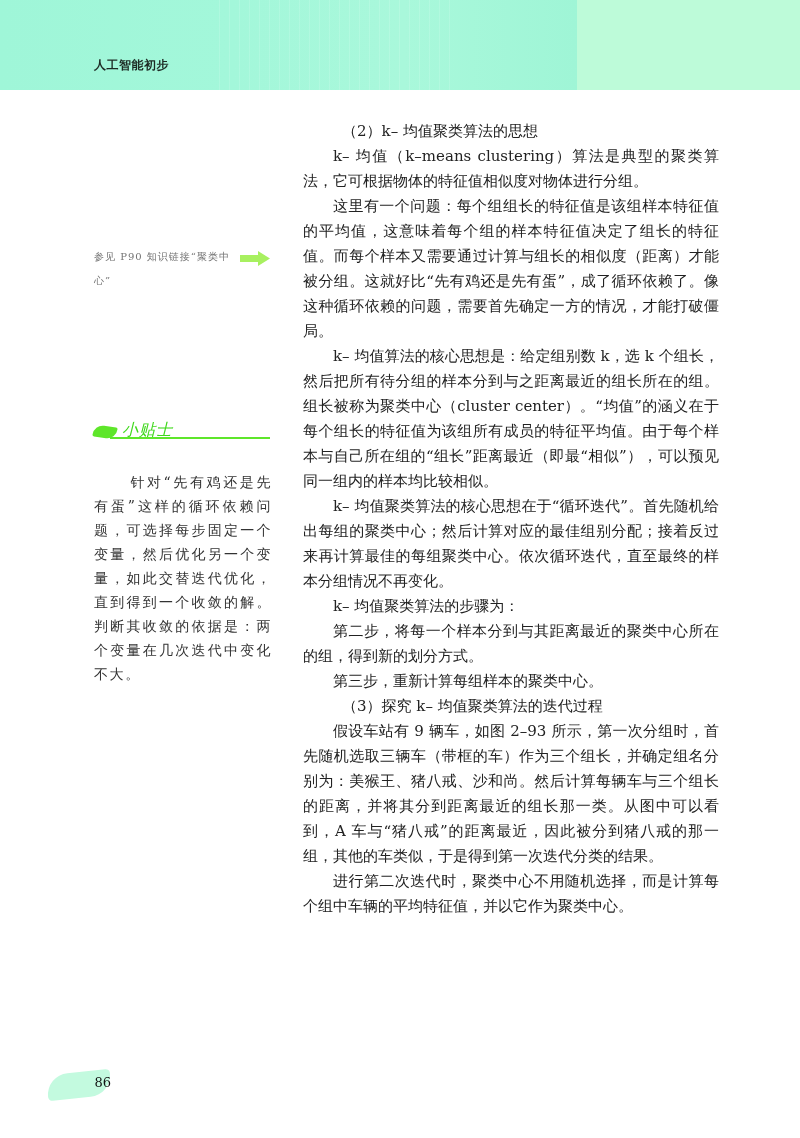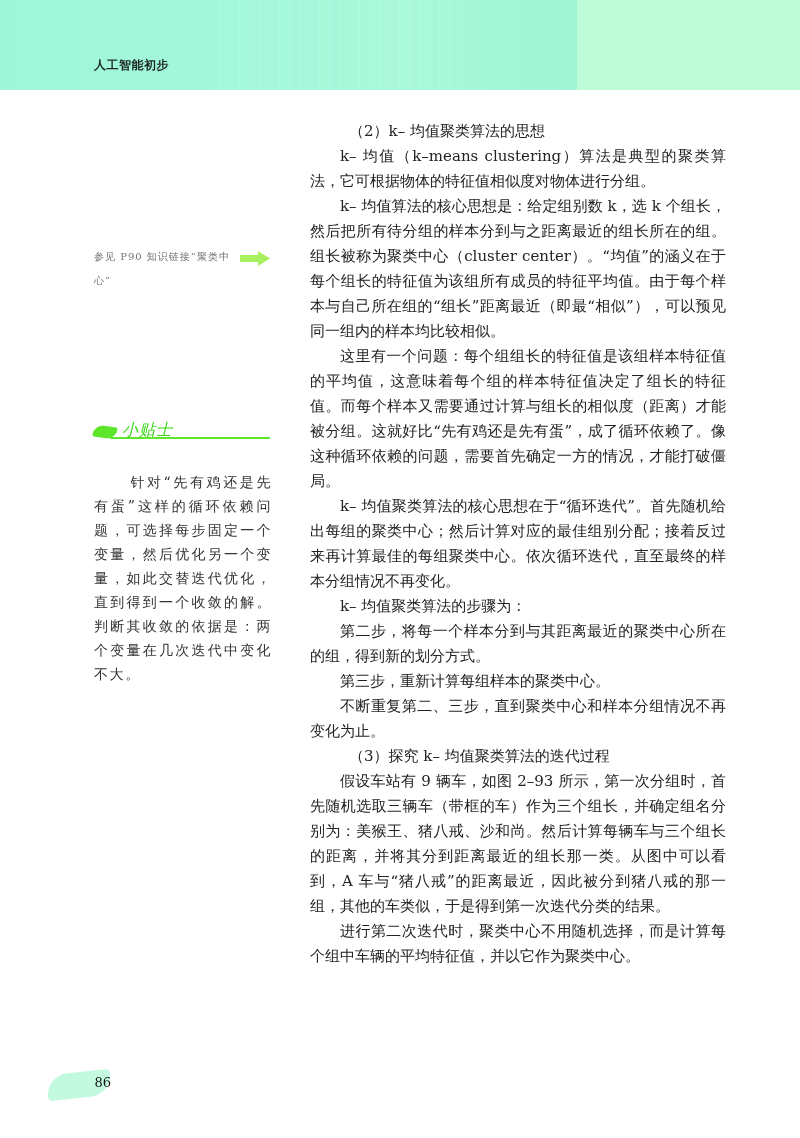--- a/index.html
+++ b/index.html
@@ -8,21 +8,21 @@
 
   .header-band { position: absolute; left: 0; top: 0; width: 800px; height: 90px; background: #bdfbd9; }
   .header-band .left { position: absolute; left: 0; top: 0; width: 577px; height: 90px;
          background: linear-gradient(90deg, #9ff6d8 0%, #a3f7da 40%, #a9f8db 70%, #9ff5d6 100%); }
   .header-band .texture { position: absolute; left: 210px; top: 0; width: 240px; height: 90px;
          background: repeating-linear-gradient(90deg, rgba(255,255,255,0.0) 0 9px, rgba(255,255,255,0.18) 9px 10px);
          opacity: 0.7; }
   .header-title { position: absolute; left: 94px; top: 57px; font-family: "DejaVu Sans", "Liberation Sans", sans-serif;
          font-size: 12px; font-weight: bold; color: #1d2a24; letter-spacing: 0.5px; }
 
-  .main { position: absolute; left: 303px; top: 119px; width: 416px; margin-left: 7px; }
+  .main { position: absolute; left: 303px; top: 119px; width: 416px; }
   .main p { margin: 0; font-size: 15px; line-height: 25px; text-align: justify; text-indent: 2em; }
   .main p.sub { text-indent: 2.6em; }
 
   .sidenote { position: absolute; left: 94px; top: 245px; width: 150px; font-size: 10px; line-height: 24px; color: #737373;
          letter-spacing: 1px; }
   .side-arrow { position: absolute; left: 240px; top: 251px; width: 30px; height: 15px; }
 
   .tip-head { position: absolute; left: 92px; top: 420px; width: 178px; height: 22px; font-style: italic; }
   .tip-leaf { position: absolute; left: 1px; top: 6px; width: 24px; height: 12px; background: #5ee62a;
          border-radius: 12px 2px 12px 2px; transform: rotate(8deg); }
@@ -54,27 +54,26 @@
 <div class="tip-head">
   <div class="tip-line"></div>
   <div class="tip-leaf"></div>
   <div class="tip-title">小贴士</div>
 </div>
 <div class="tip-body">针对“先有鸡还是先有蛋”这样的循环依赖问题，可选择每步固定一个变量，然后优化另一个变量，如此交替迭代优化，直到得到一个收敛的解。判断其收敛的依据是：两个变量在几次迭代中变化不大。</div>
 
 <div class="main">
   <p class="sub">（2）k– 均值聚类算法的思想</p>
   <p>k– 均值（k–means clustering）算法是典型的聚类算法，它可根据物体的特征值相似度对物体进行分组。</p>
+  <p>这里有一个问题：每个组组长的特征值是该组样本特征值的平均值，这意味着每个组的样本特征值决定了组长的特征值。而每个样本又需要通过计算与组长的相似度（距离）才能被分组。这就好比“先有鸡还是先有蛋”，成了循环依赖了。像这种循环依赖的问题，需要首先确定一方的情况，才能打破僵局。</p>
   <p>k– 均值算法的核心思想是：给定组别数 k，选 k 个组长，然后把所有待分组的样本分到与之距离最近的组长所在的组。组长被称为聚类中心（cluster center）。“均值”的涵义在于每个组长的特征值为该组所有成员的特征平均值。由于每个样本与自己所在组的“组长”距离最近（即最“相似”），可以预见同一组内的样本均比较相似。</p>
-  <p>这里有一个问题：每个组组长的特征值是该组样本特征值的平均值，这意味着每个组的样本特征值决定了组长的特征值。而每个样本又需要通过计算与组长的相似度（距离）才能被分组。这就好比“先有鸡还是先有蛋”，成了循环依赖了。像这种循环依赖的问题，需要首先确定一方的情况，才能打破僵局。</p>
   <p>k– 均值聚类算法的核心思想在于“循环迭代”。首先随机给出每组的聚类中心；然后计算对应的最佳组别分配；接着反过来再计算最佳的每组聚类中心。依次循环迭代，直至最终的样本分组情况不再变化。</p>
   <p>k– 均值聚类算法的步骤为：</p>
   <p>第二步，将每一个样本分到与其距离最近的聚类中心所在的组，得到新的划分方式。</p>
   <p>第三步，重新计算每组样本的聚类中心。</p>
-  <p>不断重复第二、三步，直到聚类中心和样本分组情况不再变化为止。</p>
   <p class="sub">（3）探究 k– 均值聚类算法的迭代过程</p>
   <p>假设车站有 9 辆车，如图 2–93 所示，第一次分组时，首先随机选取三辆车（带框的车）作为三个组长，并确定组名分别为：美猴王、猪八戒、沙和尚。然后计算每辆车与三个组长的距离，并将其分到距离最近的组长那一类。从图中可以看到，A 车与“猪八戒”的距离最近，因此被分到猪八戒的那一组，其他的车类似，于是得到第一次迭代分类的结果。</p>
   <p>进行第二次迭代时，聚类中心不用随机选择，而是计算每个组中车辆的平均特征值，并以它作为聚类中心。</p>
 </div>
 
 <div class="page-no-wrap">
   <div class="page-blob"></div>
   <div class="page-no">86</div>
 </div>
 

